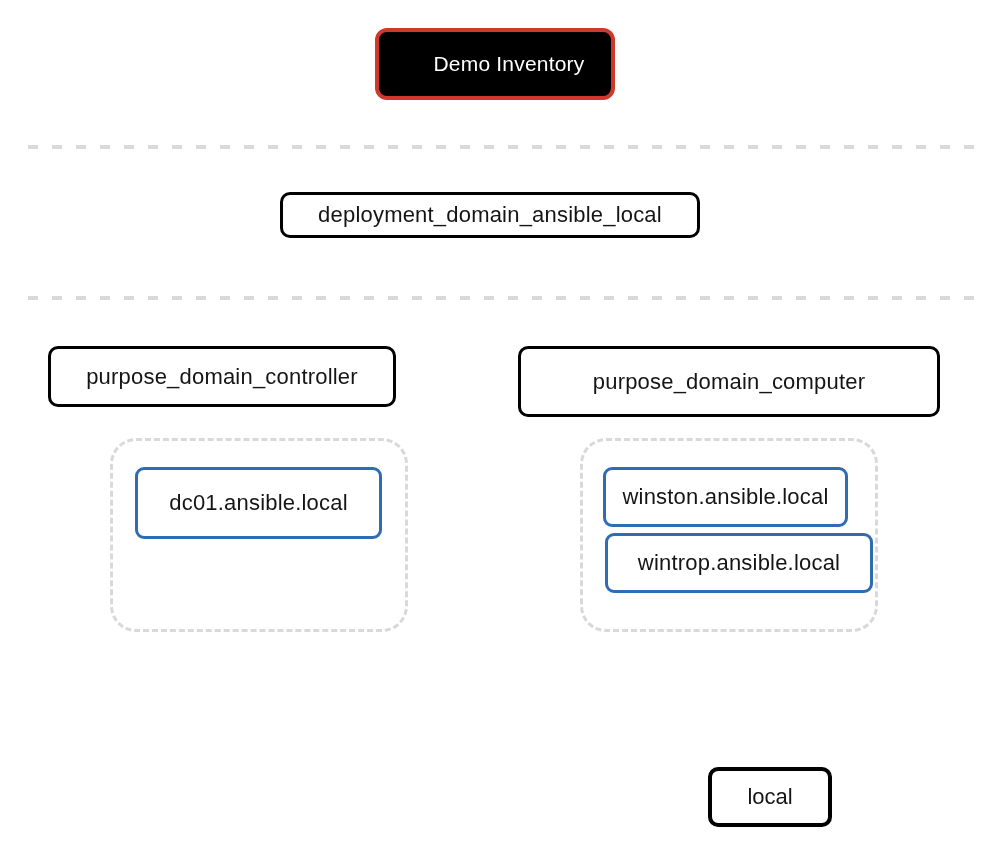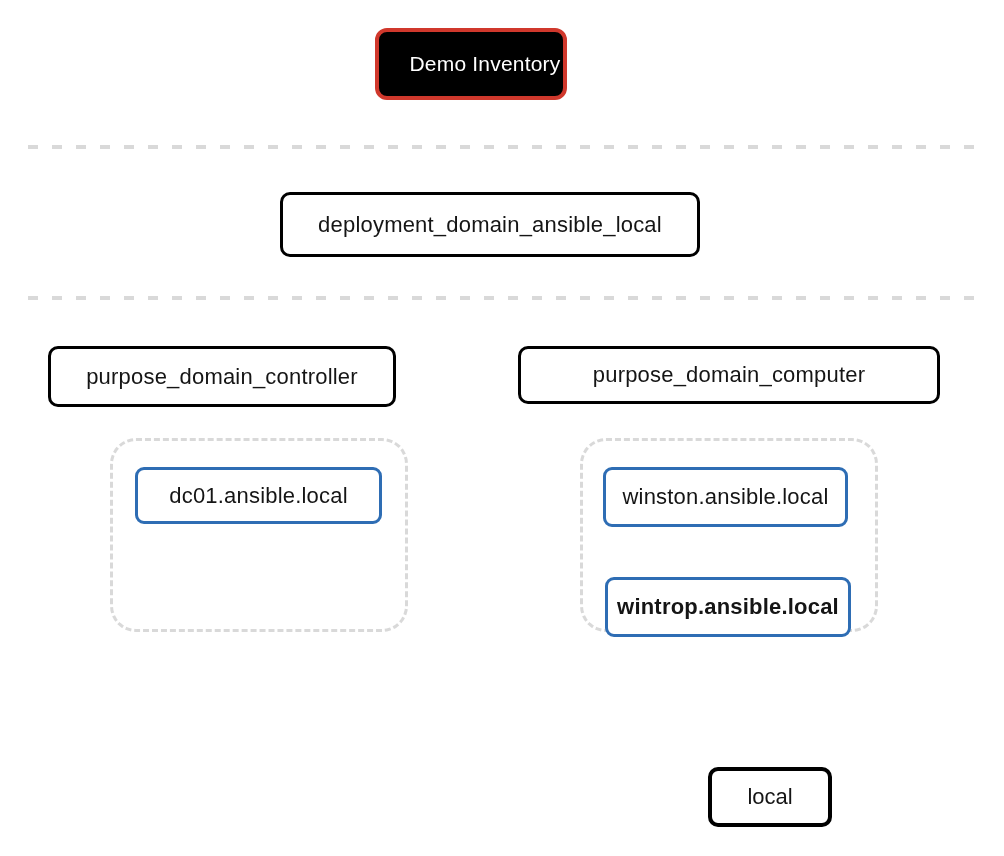--- a/index.html
+++ b/index.html
@@ -26,42 +26,42 @@
     position: absolute;
     display: flex;
     align-items: center;
     justify-content: center;
     background: #ffffff;
     font-size: 22px;
     letter-spacing: 0.2px;
     white-space: nowrap;
   }
   .inventory-node {
-    left: 375px; top: 28px; width: 192px; height: 72px;
+    left: 375px; top: 28px; width: 240px; height: 72px;
     background: var(--c-black);
     border: 4px solid var(--c-red);
     border-radius: 12px;
     color: #ffffff;
     font-size: 21px;
     padding-left: 28px;
   }
   .group-node {
     border: 3px solid var(--c-black);
     border-radius: 10px;
   }
-  .group-node.deployment { left: 280px; top: 192px; width: 420px; height: 65px; }
+  .group-node.deployment { left: 280px; top: 192px; width: 420px; height: 46px; }
   .group-node.controller { left: 48px;  top: 346px; width: 348px; height: 61px; }
-  .group-node.computer   { left: 518px; top: 346px; width: 422px; height: 58px; }
+  .group-node.computer   { left: 518px; top: 346px; width: 422px; height: 71px; }
   .host-node {
     border: 3px solid var(--c-blue);
     border-radius: 9px;
   }
-  .host-node.dc01    { left: 135px; top: 467px; width: 247px; height: 57px; }
+  .host-node.dc01    { left: 135px; top: 467px; width: 247px; height: 72px; }
   .host-node.winston { left: 603px; top: 467px; width: 245px; height: 60px; }
-  .host-node.wintrop { left: 605px; top: 577px; width: 246px; height: 60px; font-weight: bold; }
+  .host-node.wintrop { left: 605px; top: 533px; width: 268px; height: 60px; }
   .separator {
     position: absolute;
     left: 28px;
     width: 949px;
     height: 4px;
     background: repeating-linear-gradient(
       90deg,
       var(--c-gray) 0px, var(--c-gray) 10px,
       transparent 10px, transparent 24px
     );

